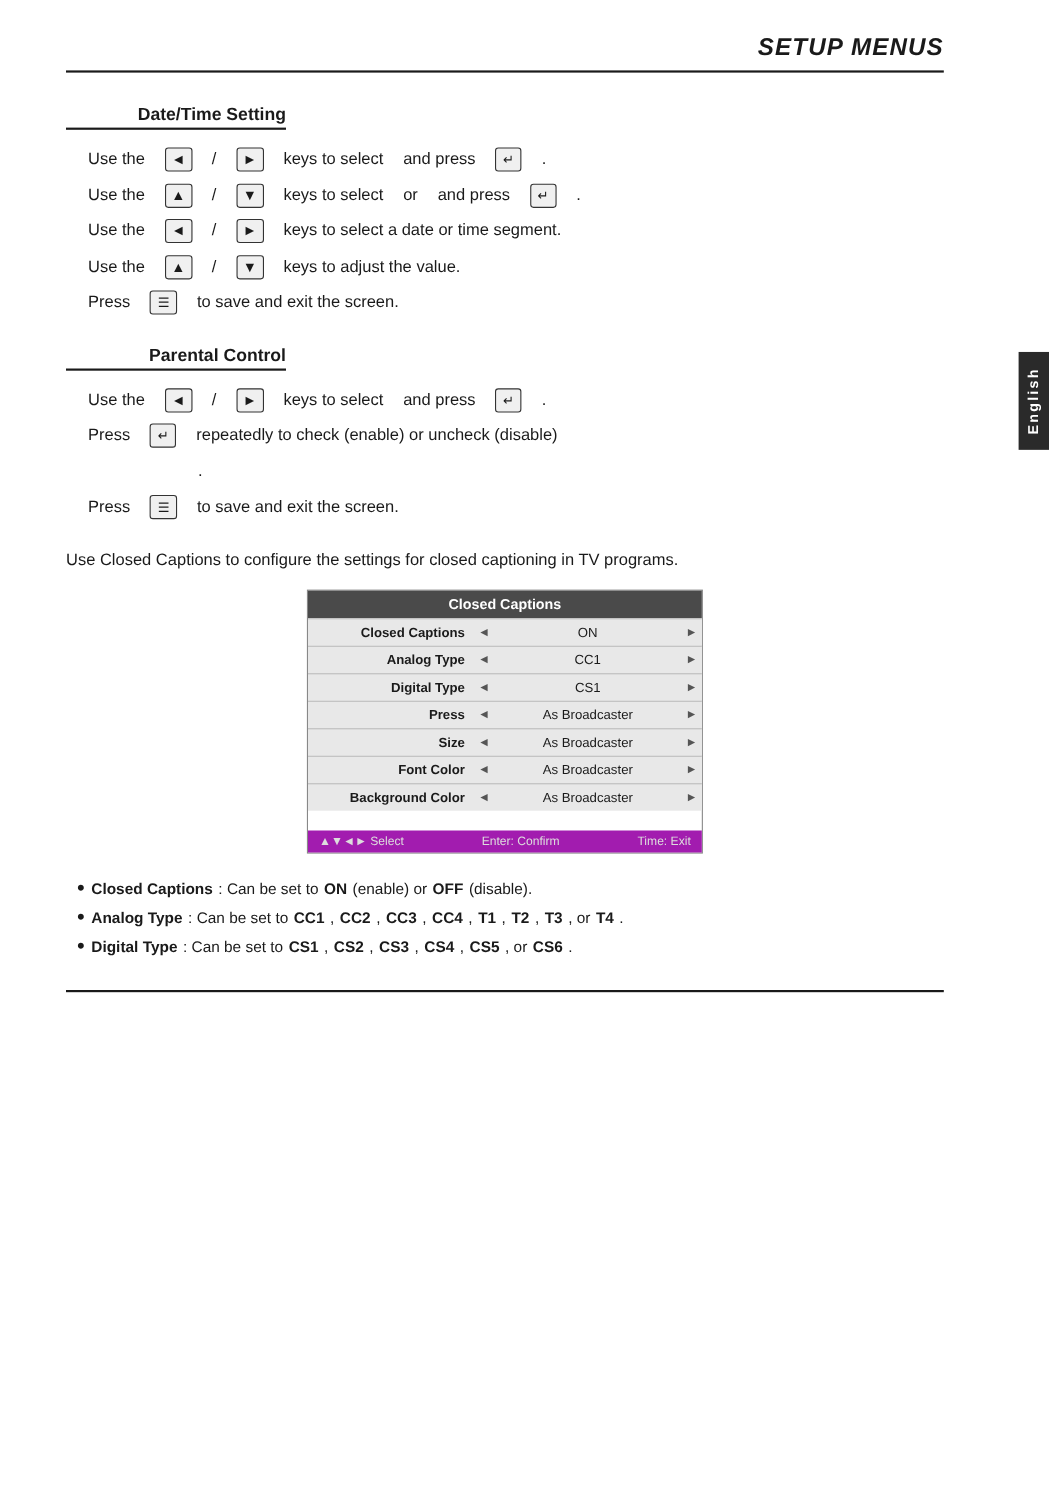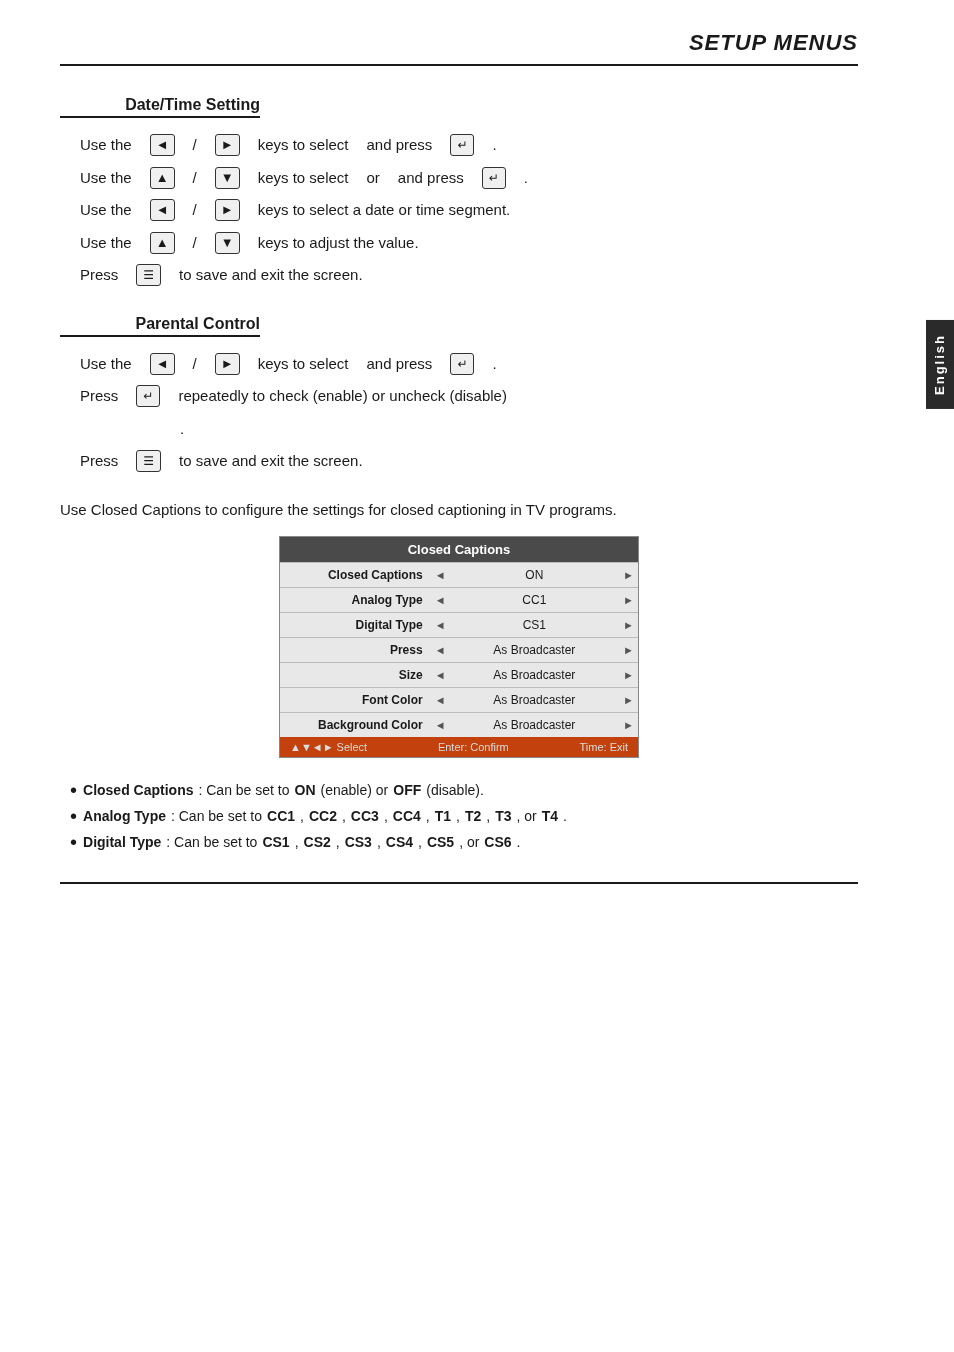--- a/index.html
+++ b/index.html
@@ -177,26 +177,27 @@
       padding: 5px 4px;
     }
 
     .menu-row-arrow-right {
       color: #555;
       padding: 0 4px;
       font-size: 11px;
     }
 
     .menu-footer-row {
-      background: #c2410c;
+      background: #a21caf;
       color: #ddd;
       display: flex;
       justify-content: space-between;
       padding: 4px 10px;
       font-size: 11px;
+      margin-top: 18px;
     }
 
     
     .options-section {
       margin-top: 10px;
       font-size: 15px;
       margin-bottom: 20px;
     }
 
     .options-intro {

